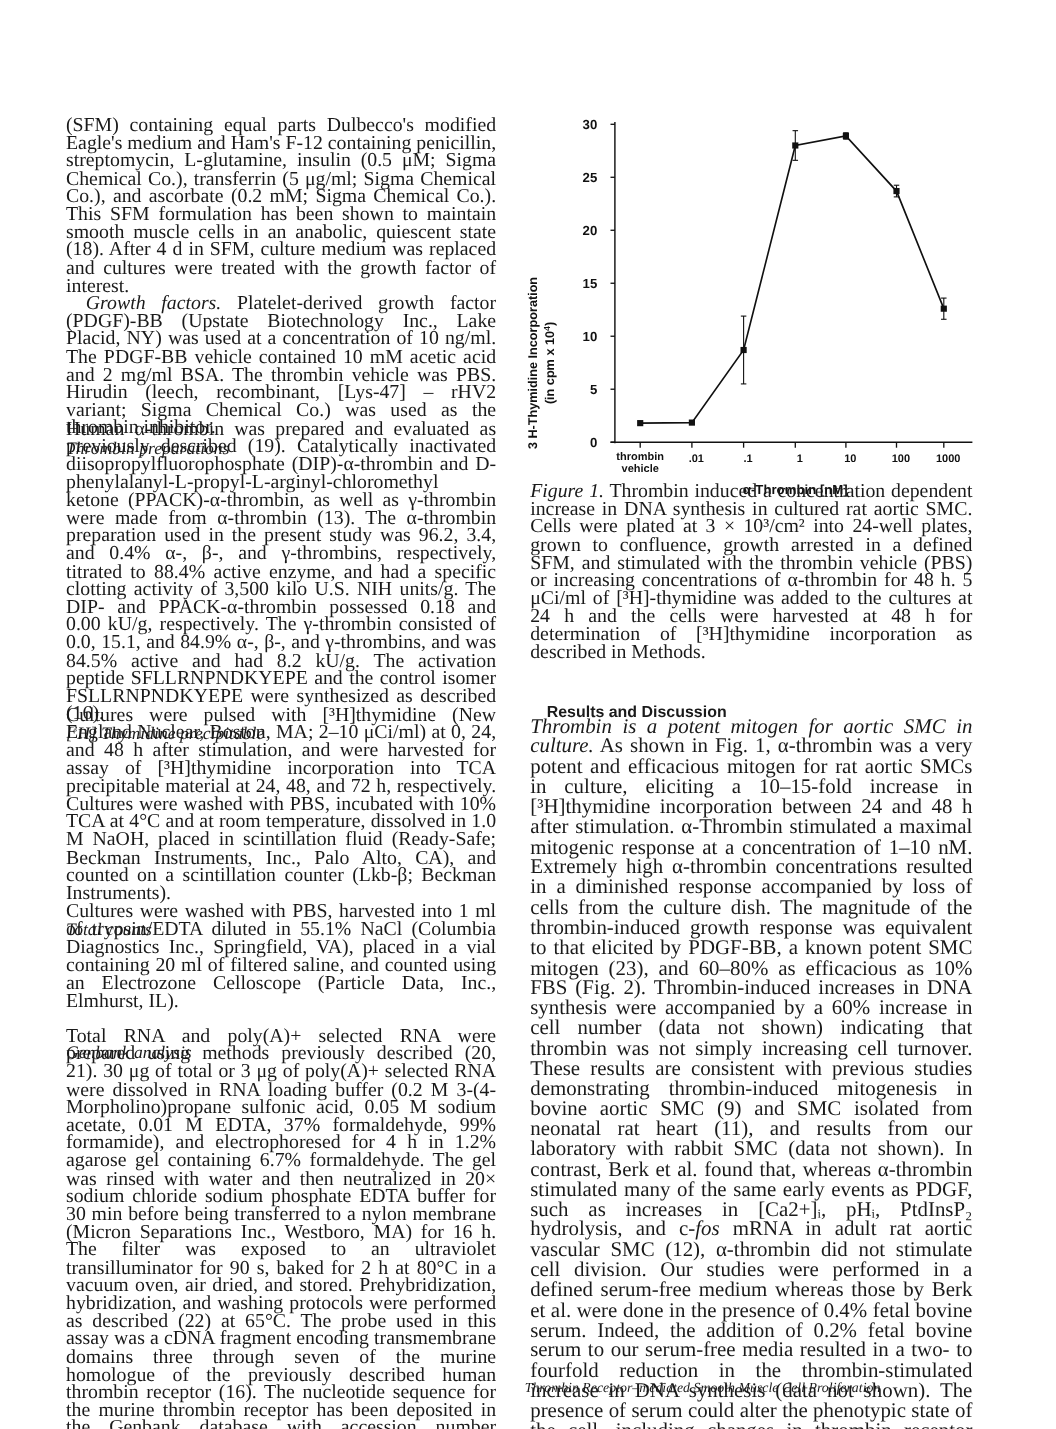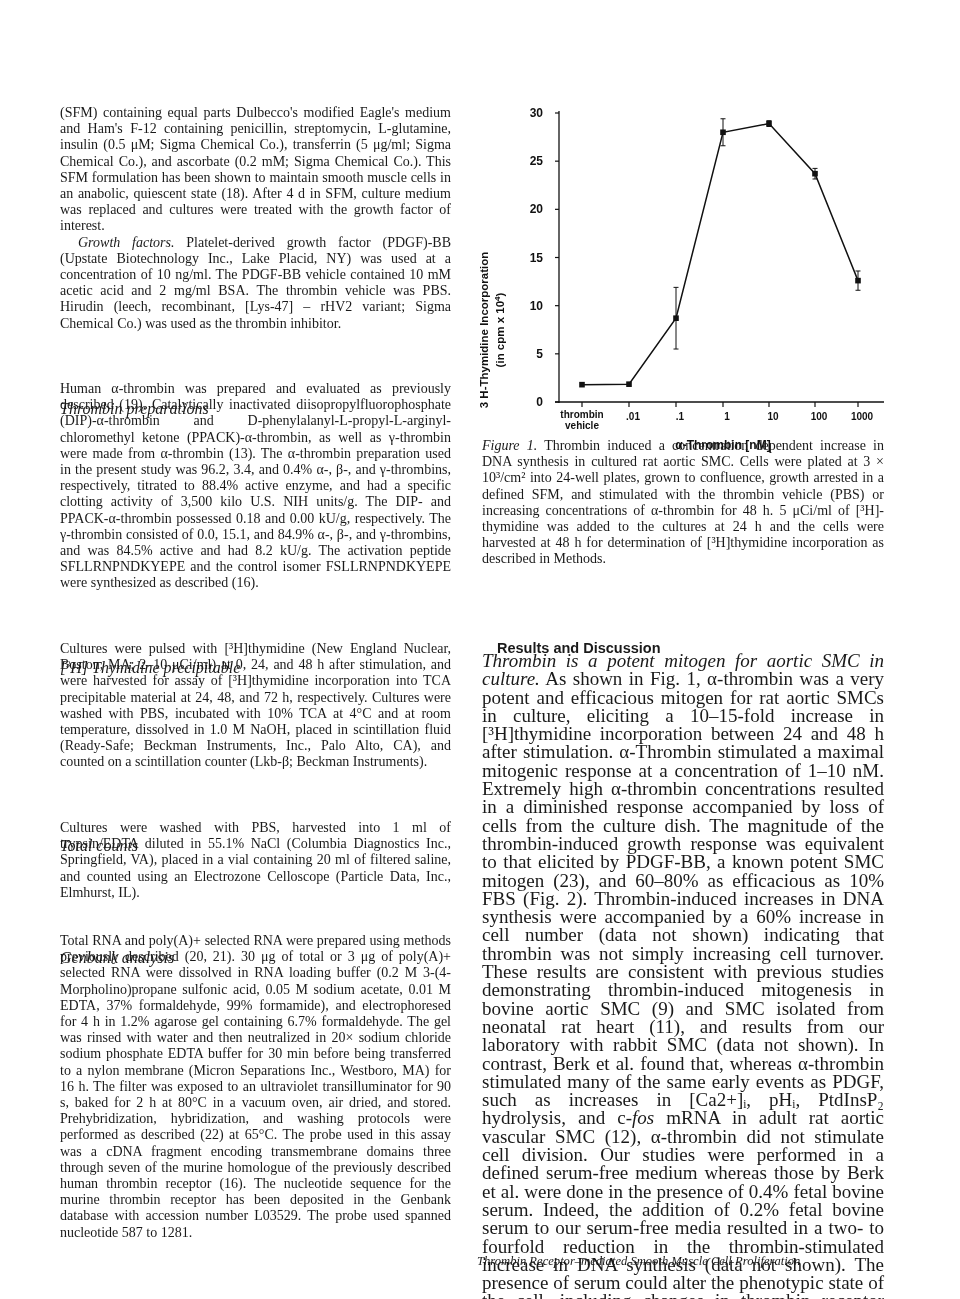--- a/index.html
+++ b/index.html
@@ -1,18 +1,18 @@
 <!DOCTYPE html>
 <html><head>
 <meta charset="utf-8">
 <style>
   html, body { margin:0; padding:0; background:#fff; }
   body { width:960px; height:1299px; position:relative; overflow:hidden; color:#1a1a1a;
          font-family:"Liberation Serif", serif; }
-  .col { position:absolute; font-size:14px; line-height:16.2px; text-align:justify; }
+  .col { position:absolute; font-size:18px; line-height:16.2px; text-align:justify; }
   .col p { margin:0; }
   .left { left:60px; width:391px; }
   .right { left:482px; width:402px; }
   .ind { text-indent:18px; }
   .it { font-style:italic; }
   .sech { position:absolute; font-style:italic; font-size:16px; left:60px;margin-top:44px; }
   .rd { position:absolute; left:482px; top:640px; font-family:"Liberation Sans", sans-serif;
         font-weight:bold; font-size:14.5px;margin-left:15px; }
   .footer { position:absolute; top:1254px; left:477px; width:408px; font-size:12.6px; }
   .footer .ft { font-style:italic; }

